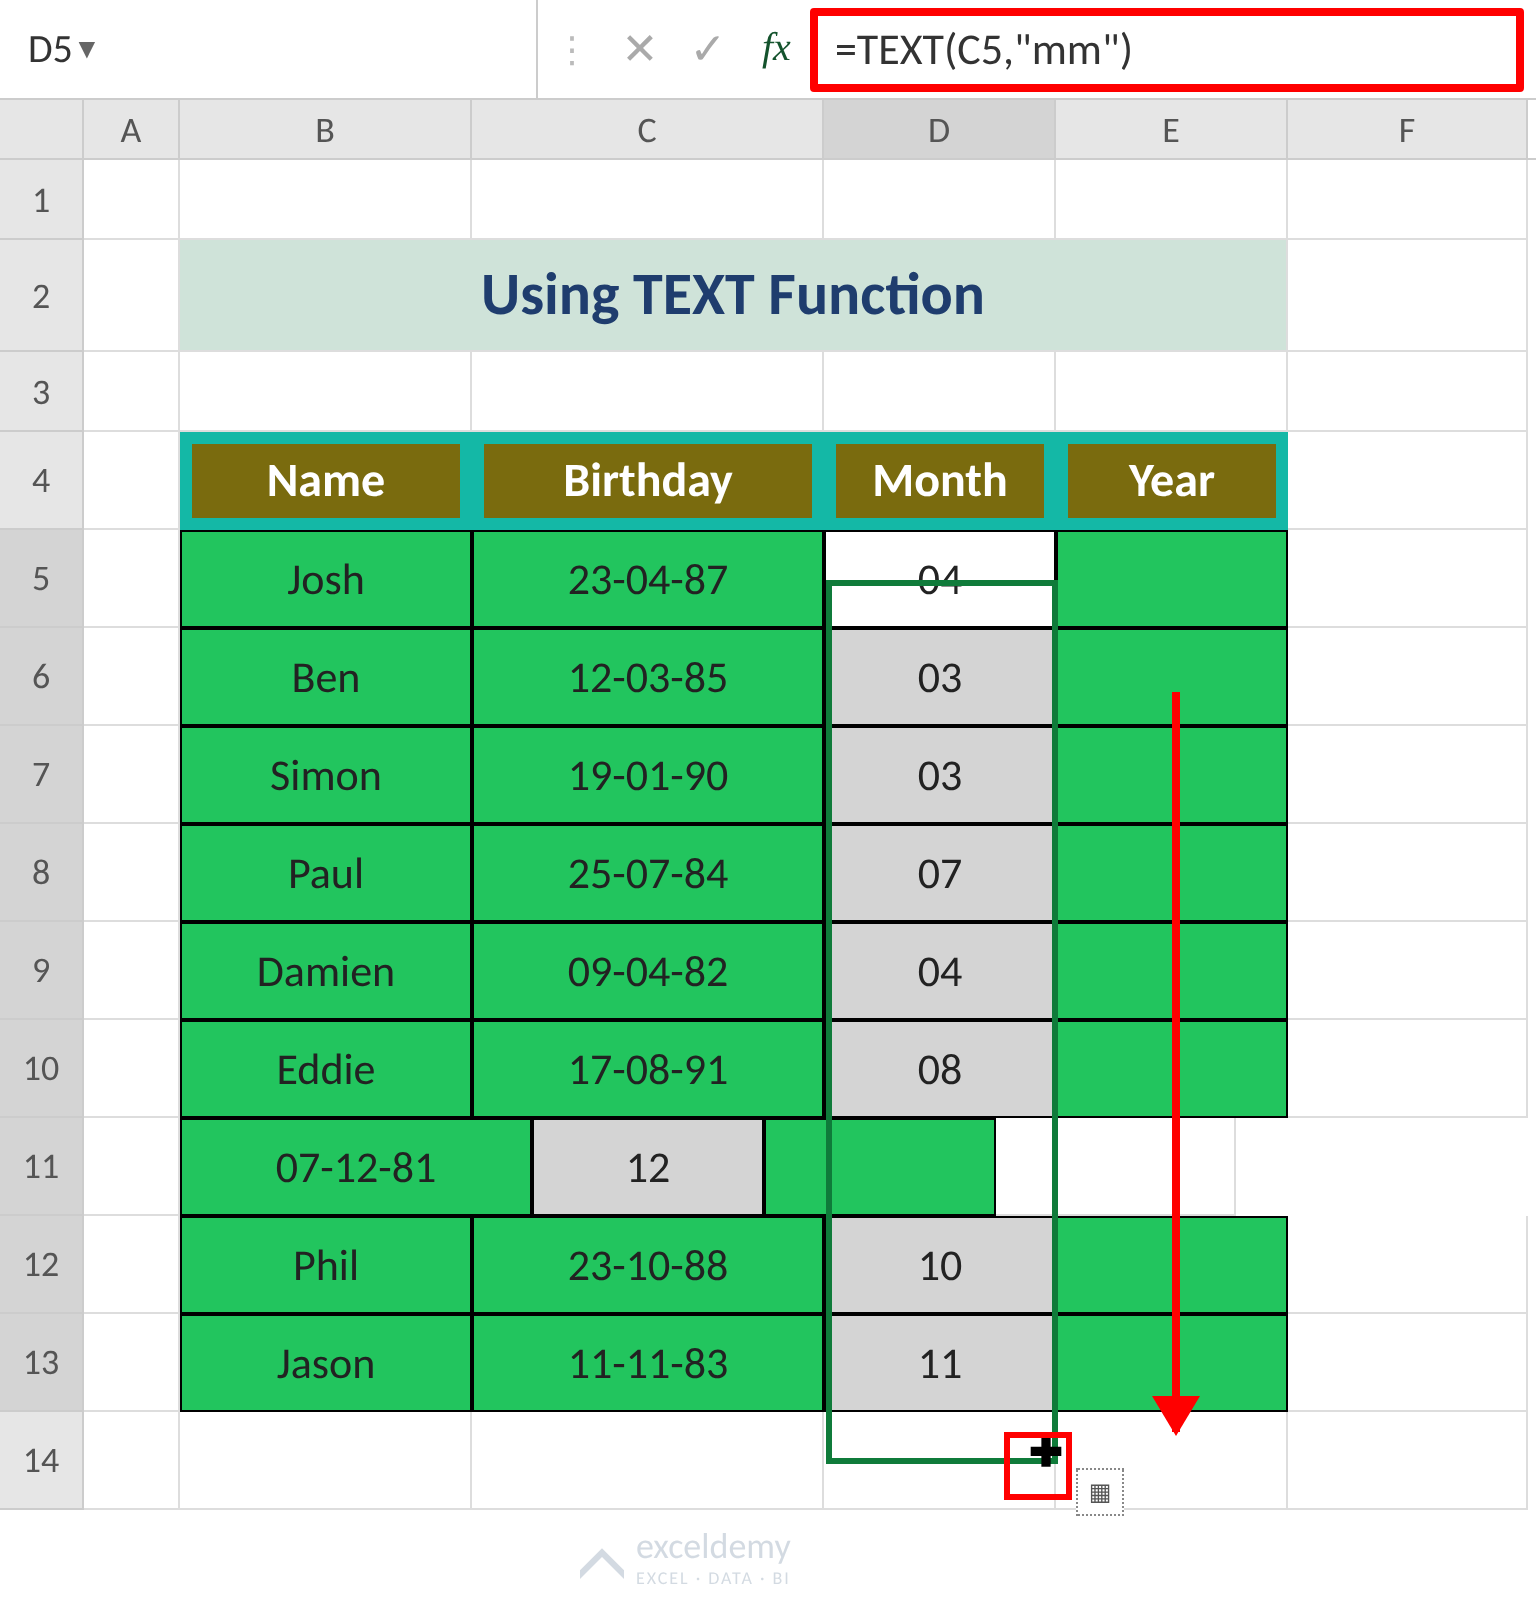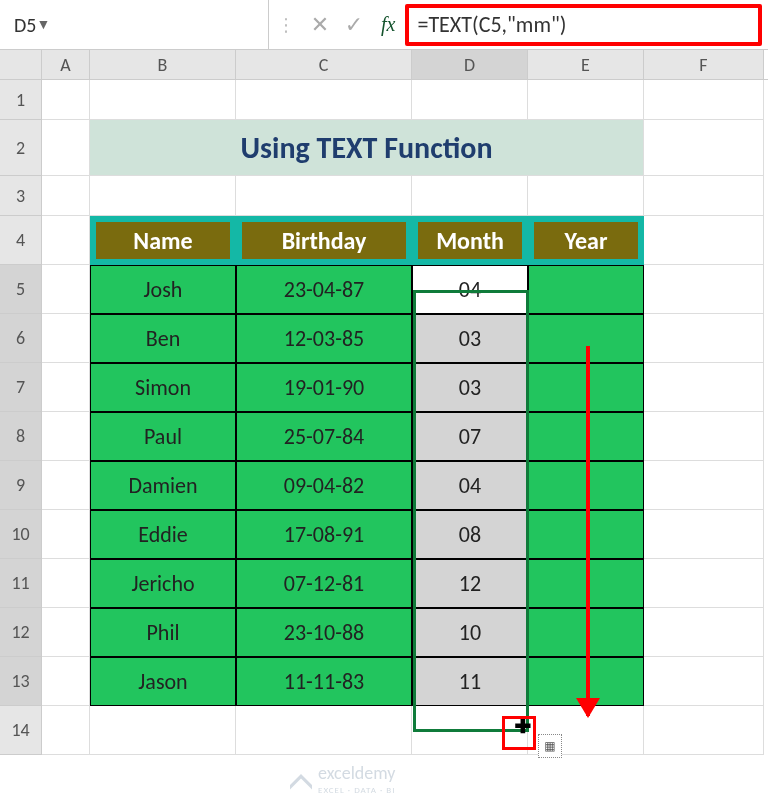--- a/index.html
+++ b/index.html
@@ -358,21 +358,20 @@
     <div class="cell col-A"></div>
     <div class="cell col-B data-cell">Eddie</div>
     <div class="cell col-C data-cell">17-08-91</div>
     <div class="cell col-D data-cell month-cell">08</div>
     <div class="cell col-E data-cell"></div>
     <div class="cell col-F"></div>
   </div>
   <div class="row">
     <div class="row-head active">11</div>
     <div class="cell col-A"></div>
-    <div class="cell col-B data-cell">Jericho</div>
     <div class="cell col-C data-cell">07-12-81</div>
     <div class="cell col-D data-cell month-cell">12</div>
     <div class="cell col-E data-cell"></div>
     <div class="cell col-F"></div>
   </div>
   <div class="row">
     <div class="row-head active">12</div>
     <div class="cell col-A"></div>
     <div class="cell col-B data-cell">Phil</div>
     <div class="cell col-C data-cell">23-10-88</div>

